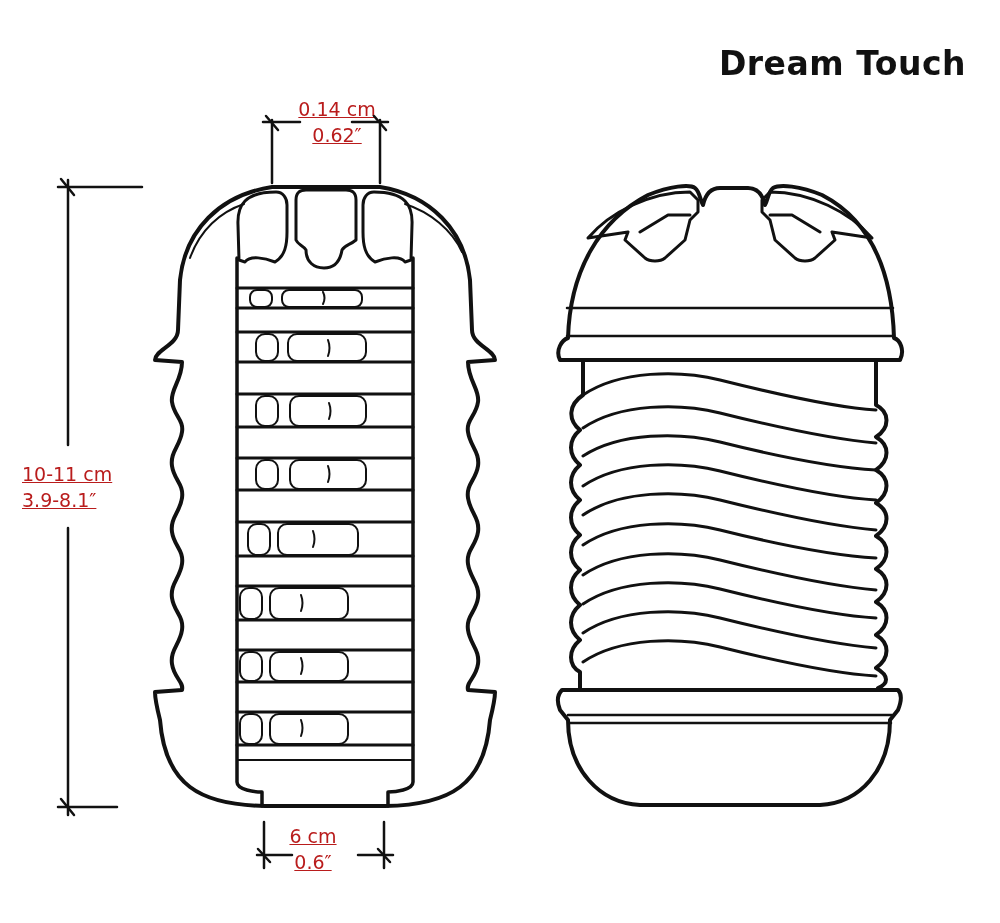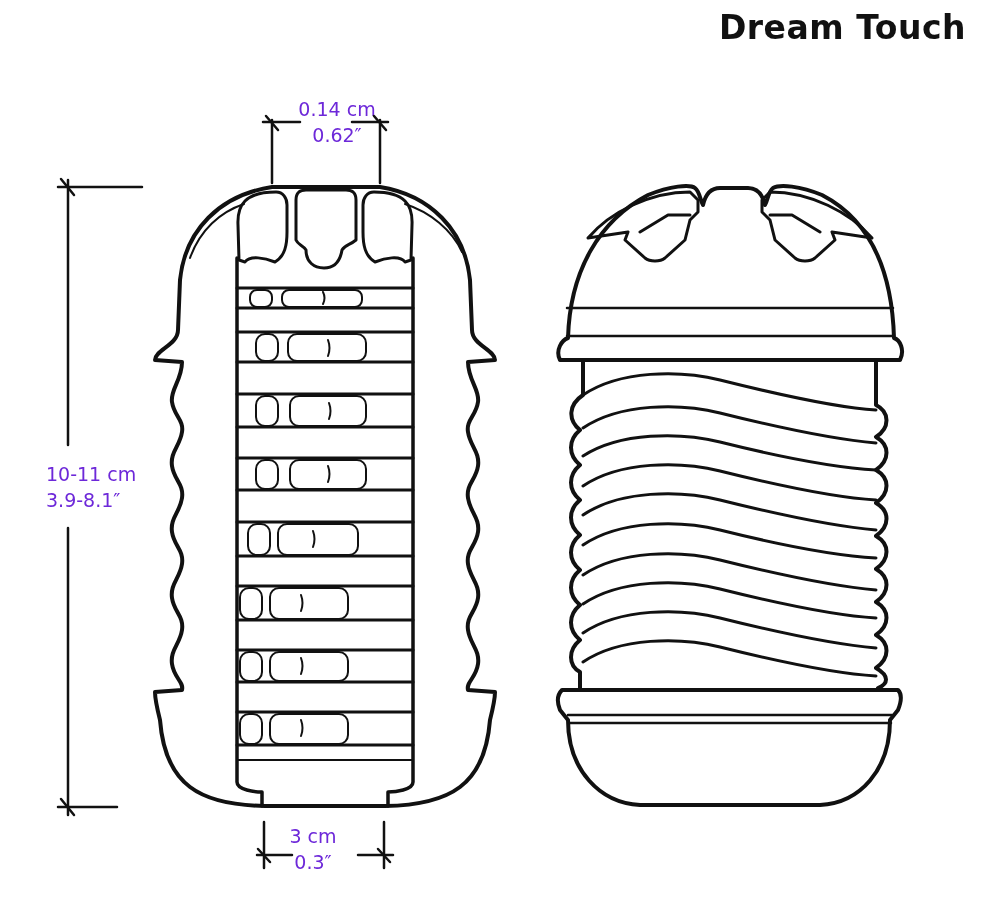--- a/index.html
+++ b/index.html
@@ -1,44 +1,44 @@
 <!DOCTYPE html>
 <html><head>
   <meta charset="utf-8">
   <style>
     html, body { margin: 0; padding: 0; background: #ffffff; }
     body { width: 1000px; height: 923px; position: relative; overflow: hidden;
            font-family: "DejaVu Sans", "Liberation Sans", sans-serif; color: #111; }
-    .title { position: absolute; top: 8px; right: 34px; font-size: 33px; font-weight: bold;
+    .title { position: absolute; top: 44px; right: 34px; font-size: 33px; font-weight: bold;
              letter-spacing: 0.5px; color: #111; }
-    .dim-label { position: absolute; font-size: 19px; line-height: 26px; color: #6d28d9; }
+    .dim-label { position: absolute; font-size: 19px; line-height: 26px; color: #b91c1c; text-decoration: underline; }
     .dim-label span { display: block; }
     #top-dim { left: 287px; top: 96px; text-align: center; width: 100px; }
-    #left-dim { left: 46px; top: 461px; }
+    #left-dim { left: 22px; top: 461px; }
     #bottom-dim { left: 283px; top: 823px; text-align: center; width: 60px; }
     svg { position: absolute; left: 0; top: 0; }
   </style>
 </head>
 <body>
 
 <div class="title">Dream Touch</div>
 
 <div class="dim-label" id="top-dim">
   <span>0.14 cm</span>
   <span>0.62″</span>
 </div>
 
 <div class="dim-label" id="left-dim">
   <span>10-11 cm</span>
   <span>3.9-8.1″</span>
 </div>
 
 <div class="dim-label" id="bottom-dim">
-  <span>3 cm</span>
-  <span>0.3″</span>
+  <span>6 cm</span>
+  <span>0.6″</span>
 </div>
 
 <svg width="1000" height="923" viewBox="0 0 1000 923" fill="none" stroke="#111" stroke-linecap="round" stroke-linejoin="round">
 
   <g stroke-width="2.5">
     <line x1="272" y1="120" x2="272" y2="183"></line>
     <line x1="380" y1="120" x2="380" y2="183"></line>
     <line x1="263" y1="122" x2="300" y2="122"></line>
     <line x1="352" y1="122" x2="388" y2="122"></line>
     <line x1="266" y1="116" x2="278" y2="130"></line>

